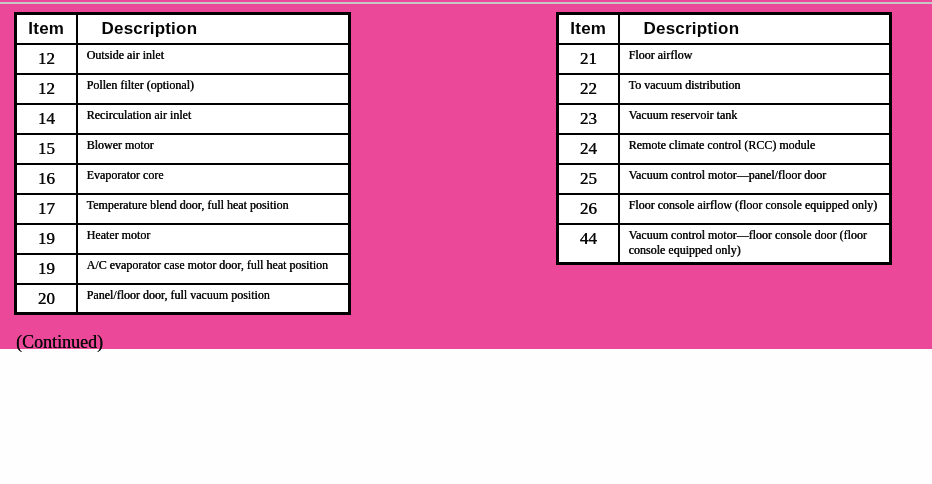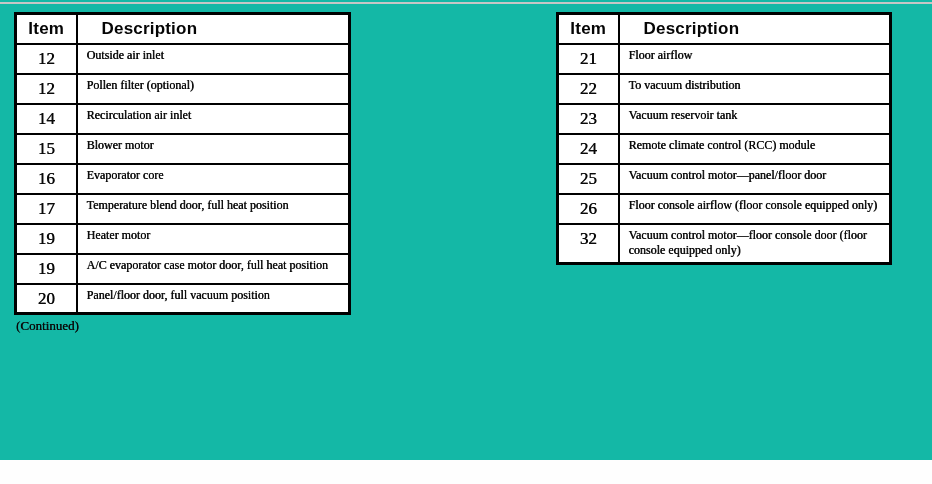--- a/index.html
+++ b/index.html
@@ -4,22 +4,22 @@
 <style>
   * { margin: 0; padding: 0; box-sizing: border-box; }
   html, body {
     width: 932px; height: 484px;
     background: #fefefe;
     font-family: "Liberation Serif", serif;
     overflow: hidden;
   }
   .page {
     position: relative;
-    width: 932px; height: 460px;
-    background: #14b8a6;
+    width: 932px; height: 349px;
+    background: #ec4899;
   }
   .top-rule {
     position: absolute;
     left: 0; top: 2px;
     width: 932px; height: 2px;
     background: #c6c6c6;
   }
   .tbl-wrap { position: absolute; top: 12px; }
   .tbl-left  { left: 14px;  width: 337px; }
   .tbl-right { left: 556px; width: 336px; }
@@ -55,24 +55,24 @@
     text-shadow: 0.4px 0 0 #0a0a0a; 
   }
   td.col-item { padding-top: 4px; font-size: 17px; }
   td.col-desc {
     vertical-align: top;
     line-height: 1.26;
     padding: 3px 10px 4px 9px;
   }
 
   .continued {
-    margin-top: 3px;
+    margin-top: 17px;
     padding-left: 2px;
     font-family: "Liberation Serif", serif;
-    font-size: 13px;
+    font-size: 18px;
     color: #0a0a0a;
     text-shadow: 0.3px 0 0 #0a0a0a;
   }
 </style>
 </head>
 <body>
 
 <div class="page">
 
   <div class="top-rule"></div>
@@ -154,20 +154,20 @@
           </tr>
           <tr>
             <td class="col-item">25</td>
             <td class="col-desc">Vacuum control motor—panel/floor door</td>
           </tr>
           <tr>
             <td class="col-item">26</td>
             <td class="col-desc">Floor console airflow (floor console equipped only)</td>
           </tr>
           <tr>
-            <td class="col-item">32</td>
+            <td class="col-item">44</td>
             <td class="col-desc">Vacuum control motor—floor console door (floor console equipped only)</td>
           </tr>
         </tbody>
       </table>
   </div>
 
 </div>
 
 </body></html>

